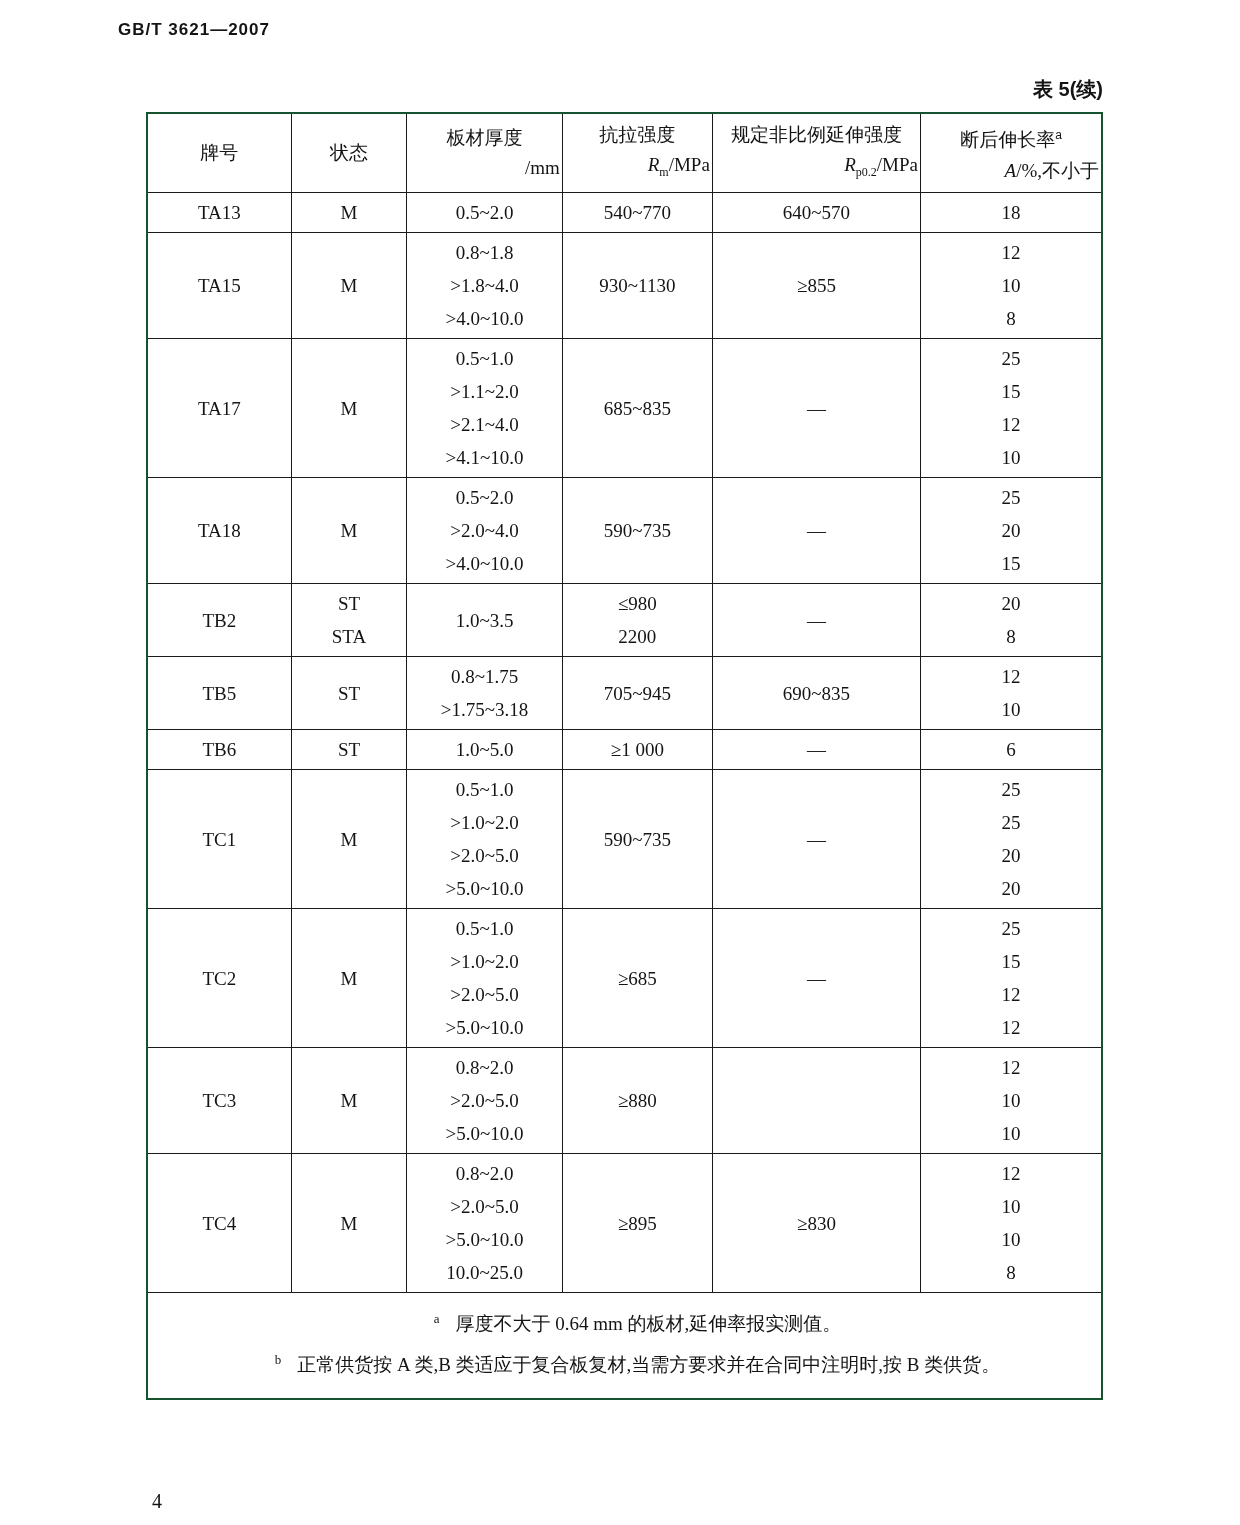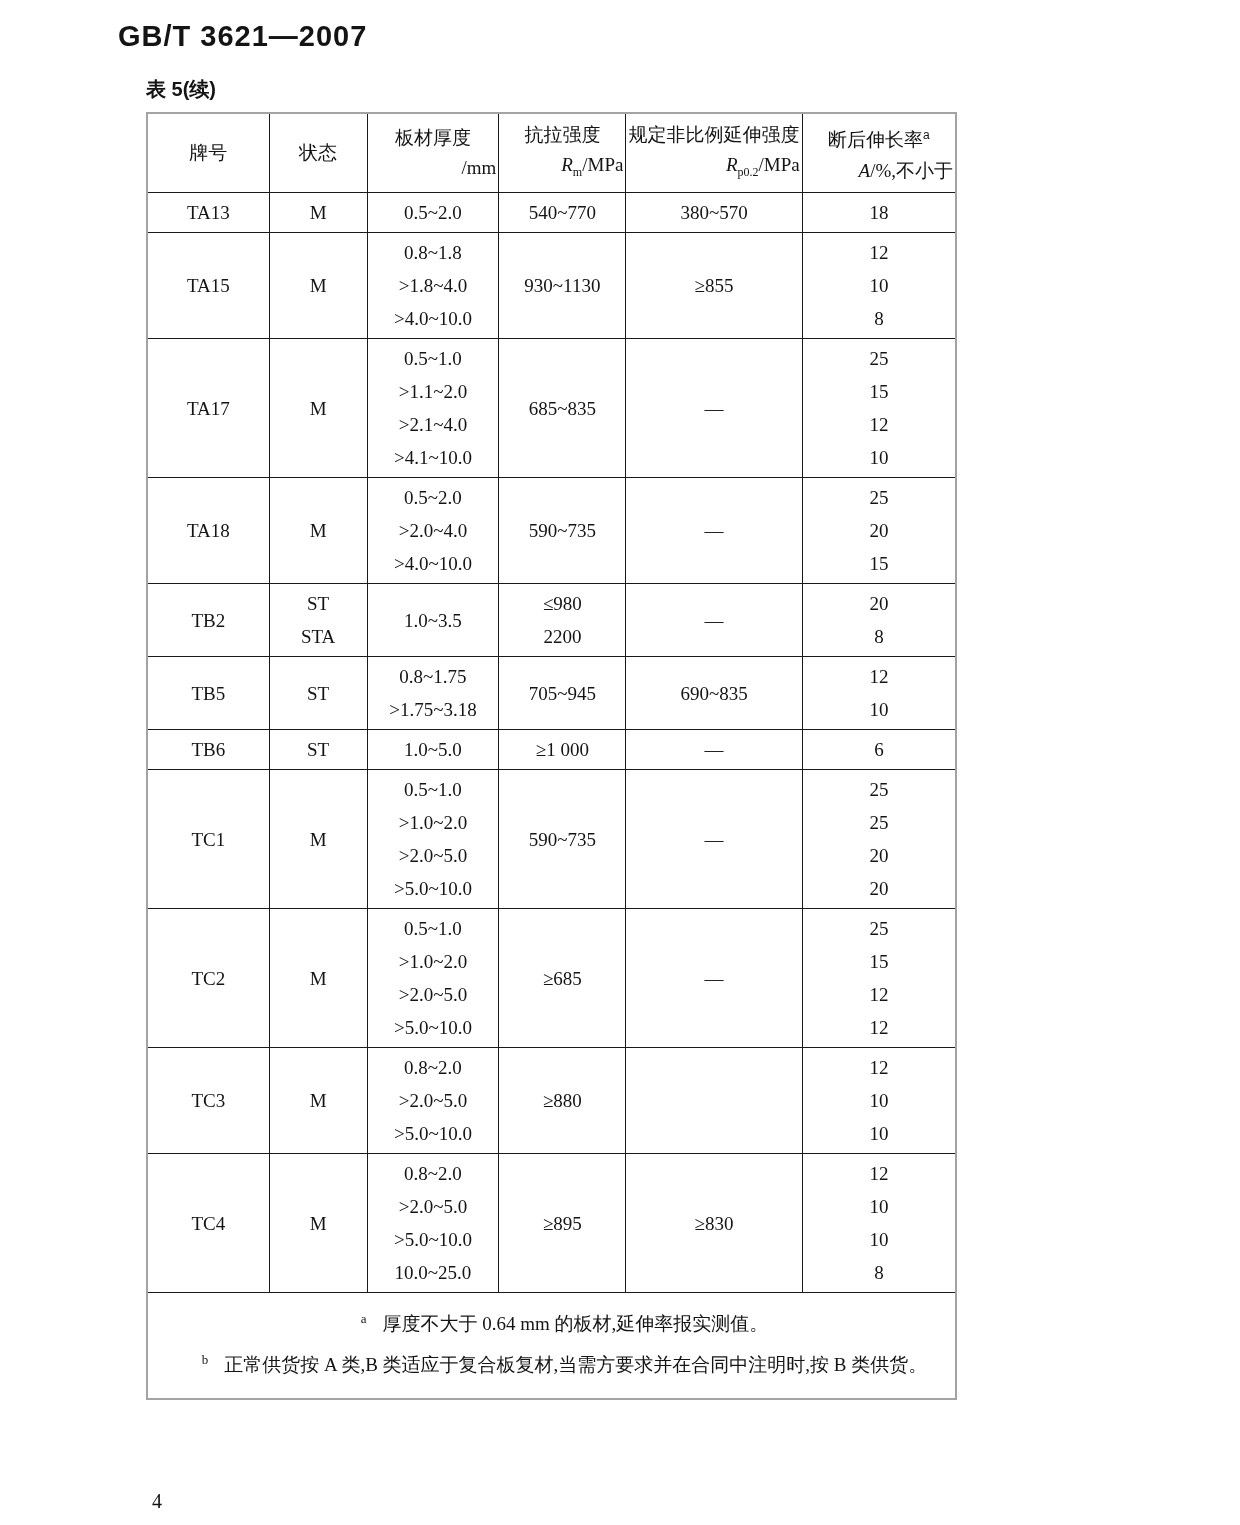--- a/index.html
+++ b/index.html
@@ -15,40 +15,40 @@
     height: 1525px;
     background: #ffffff;
     overflow: hidden;
   }
   .doc-number {
     position: absolute;
     left: 118px;
     top: 20px;
     font-family: "Liberation Sans", "DejaVu Sans", sans-serif;
     font-weight: bold;
-    font-size: 29px;
+    font-size: 17px;
     letter-spacing: 1px;
   }
   .table-title {
     position: absolute;
     left: 146px;
     top: 76px;
     width: 957px;
-    text-align: left;
+    text-align: right;
     font-family: "Liberation Sans", "DejaVu Sans", sans-serif;
     font-weight: bold;
     font-size: 20px;
   }
   table.spec {
     position: absolute;
     left: 146px;
     top: 112px;
-    width: 811px;
+    width: 957px;
     border-collapse: collapse;
-    border: 2px solid #a3a3a3;
+    border: 2px solid #14532d;
     font-size: 19px;
   }
   table.spec th, table.spec td {
     border: 1px solid #1a1a1a;
     text-align: center;
     vertical-align: middle;
     padding: 3px 2px;
     font-weight: normal;
   }
   thead th { height: 72px; }
@@ -138,21 +138,21 @@
           <td>
             <div class="line">M</div>
           </td>
           <td>
             <div class="line">0.5~2.0</div>
           </td>
           <td>
             <div class="line">540~770</div>
           </td>
           <td>
-            <div class="line">380~570</div>
+            <div class="line">640~570</div>
           </td>
           <td>
             <div class="line">18</div>
           </td>
         </tr>
         <tr>
           <td>
             <div class="line">TA15</div>
           </td>
           <td>

